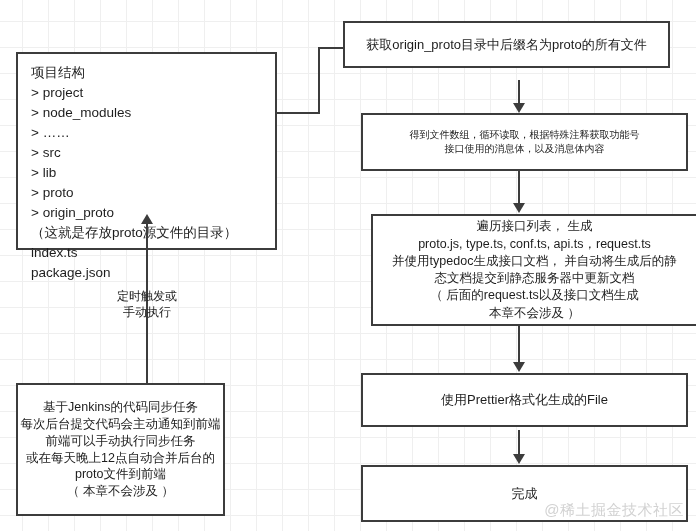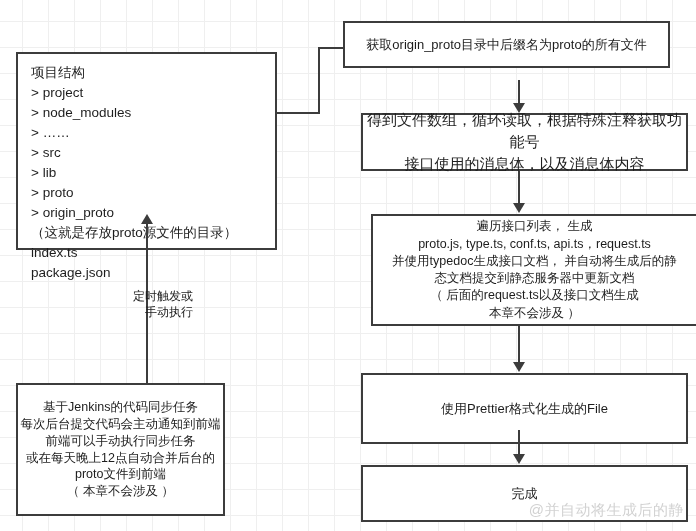--- a/index.html
+++ b/index.html
@@ -73,35 +73,35 @@
     height: 47px;
   }
   #node-get-proto-files .node-text { font-size: 13px; }
 
   #node-read-files {
     left: 361px;
     top: 113px;
     width: 327px;
     height: 58px;
   }
-  #node-read-files .node-text { font-size: 15px; line-height: 1.45; }
+  #node-read-files .node-text { font-size: 10px; line-height: 1.45; }
 
   #node-generate-files {
     left: 371px;
     top: 214px;
     width: 327px;
     height: 112px;
   }
   #node-generate-files .node-text { font-size: 12.5px; line-height: 1.38; }
 
   #node-prettier {
     left: 361px;
     top: 373px;
     width: 327px;
-    height: 71px;
+    height: 54px;
   }
   #node-prettier .node-text { font-size: 13px; }
 
   #node-done {
     left: 361px;
     top: 465px;
     width: 327px;
     height: 57px;
   }
   #node-done .node-text { font-size: 13px; }
@@ -130,21 +130,21 @@
   }
   .arrow-right {
     border-top: 6px solid transparent;
     border-bottom: 6px solid transparent;
     border-left: 11px solid #3c3c3c;
   }
   .edge-label {
     position: absolute;
     font-size: 12px;
     color: #1d1d1d;
-    text-align: right;
+    text-align: center;
     white-space: pre-line;
     line-height: 1.35;
     background: transparent;
   }
   #watermark {
     position: absolute;
     right: 12px;
     bottom: 11px;
     font-size: 15px;
     color: #d2d2d2;
@@ -221,15 +221,15 @@
     <div class="node-text">使用Prettier格式化生成的File</div>
   </div>
 
   <div class="conn v" style="left:518px; top:430px; height:24px;"></div>
   <div class="arrow-down" style="left:513px; top:454px;"></div>
 
   <div class="node centered" id="node-done">
     <div class="node-text">完成</div>
   </div>
 
-  <div id="watermark">@并自动将生成后的静</div>
+  <div id="watermark">@稀土掘金技术社区</div>
 
 </div>
 
 </body></html>

